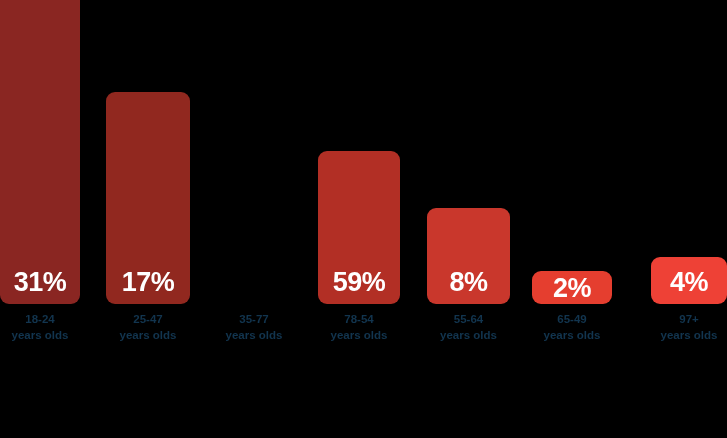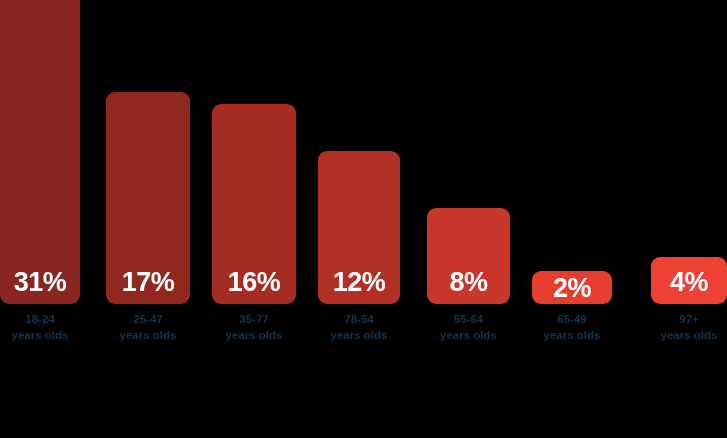--- a/index.html
+++ b/index.html
@@ -97,31 +97,28 @@
     <div class="bar-column" style="left: 106px; width: 84px; height: 438px;">
       <div class="bar" style="background: rgb(145, 40, 31); height: 212px; bottom: 50px; justify-content: flex-end;">
         <div class="bar-value">17%</div>
       </div>
       <div class="bar-label">
         <span class="label-line">25-47</span>
         <span class="label-line">years olds</span>
       </div>
     </div>
     <div class="bar-column" style="left: 212px; width: 84px; height: 438px;">
-      <div class="bar" style="background: rgb(165, 44, 35); height: 200px; bottom: 50px;">
-        <div class="bar-value">16%</div>
-      </div>
       <div class="bar-label">
         <span class="label-line">35-77</span>
         <span class="label-line">years olds</span>
       </div>
     </div>
     <div class="bar-column" style="left: 318px; width: 82px; height: 438px;">
       <div class="bar" style="background: rgb(178, 47, 37); height: 153px; bottom: 50px;">
-        <div class="bar-value">12%</div>
+        <div class="bar-value">59%</div>
       </div>
       <div class="bar-label">
         <span class="label-line">78-54</span>
         <span class="label-line">years olds</span>
       </div>
     </div>
     <div class="bar-column" style="left: 427px; width: 83px; height: 438px;">
       <div class="bar" style="background: rgb(201, 55, 44); height: 96px; bottom: 50px;">
         <div class="bar-value">8%</div>
       </div>

